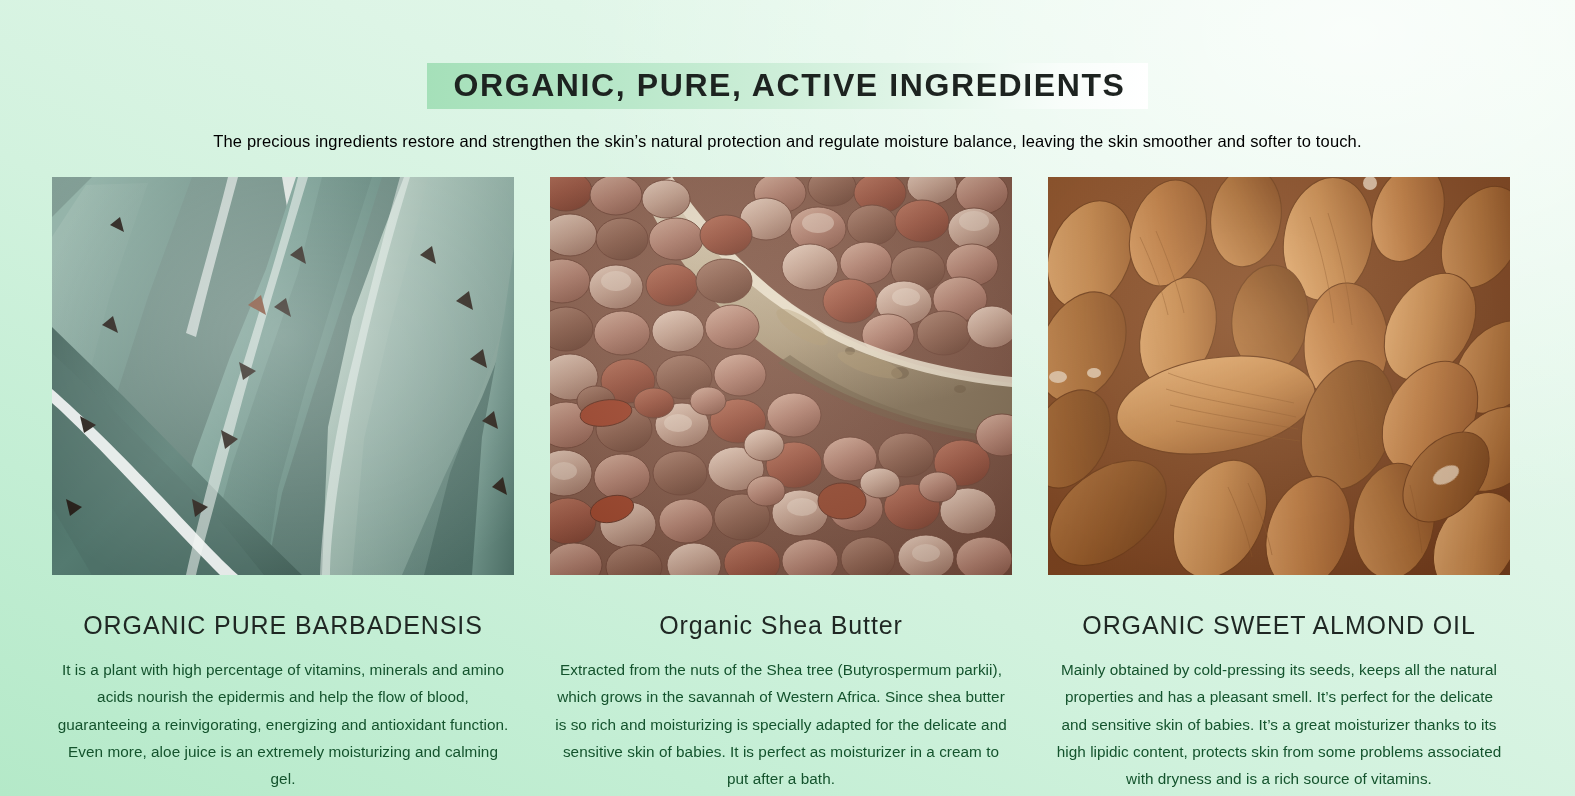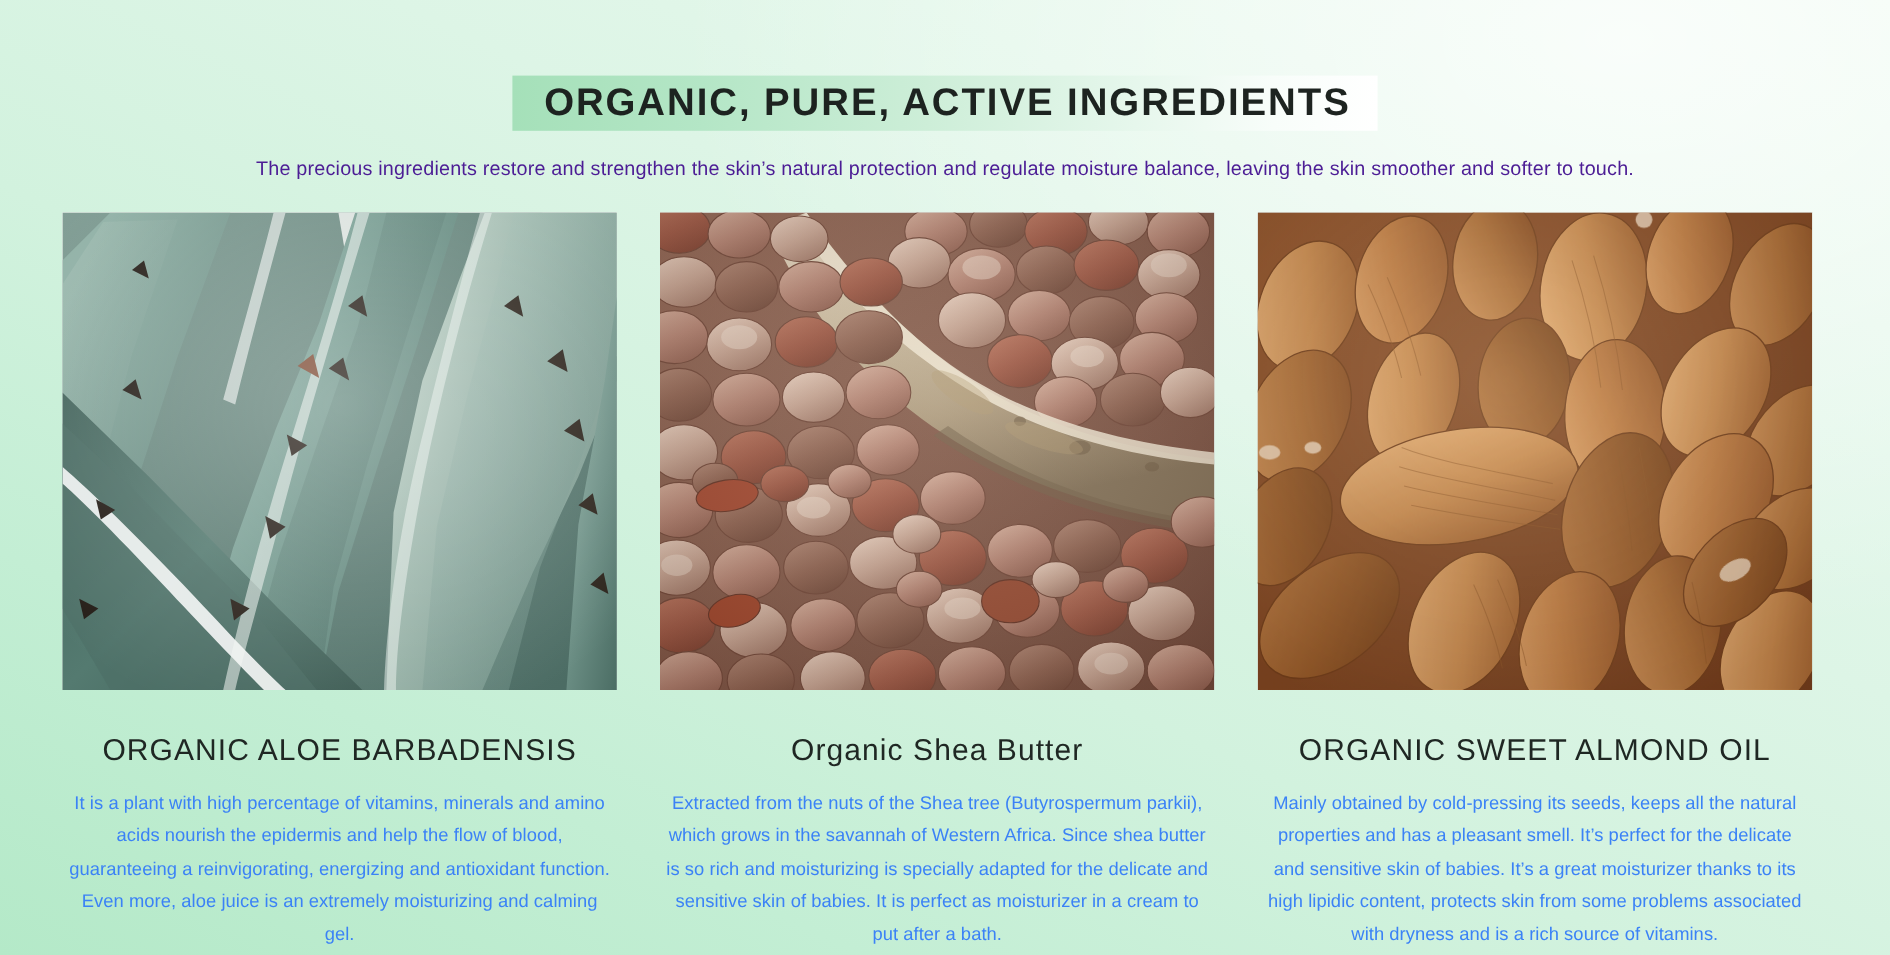--- a/index.html
+++ b/index.html
@@ -70,21 +70,21 @@
     letter-spacing: 1.6px;
     color: #1d2320;
     line-height: 1;
     white-space: nowrap;
   }
 
   .subtitle {
     margin-top: 22px;
     font-size: 16.5px;
     font-weight: 400;
-    color: #4c1d95;
+    color: #000000;
     letter-spacing: 0.15px;
     line-height: 1.3;
     white-space: nowrap;
   }
 
   
   .cards {
     position: absolute;
     top: 142px;
     left: 52px;
@@ -118,21 +118,21 @@
     text-align: center;
     line-height: 1.15;
     white-space: nowrap;
   }
 
   .card-body {
     margin-top: 16px;
     width: 452px;
     font-size: 15.3px;
     line-height: 27.4px;
-    color: #3b82f6;
+    color: #14532d;
     text-align: center;
     letter-spacing: 0.05px;
   }
 </style>
 </head>
 <body>
 
 <div class="page">
 
   <div class="header-wrap">
@@ -238,21 +238,21 @@
             <path d="M368 78 l16 9 -4 -18 z"></path>
             <path d="M404 124 l17 9 -4 -19 z"></path>
             <path d="M418 182 l17 9 -4 -19 z"></path>
             <path d="M430 244 l16 8 -4 -18 z"></path>
             <path d="M440 310 l15 8 -4 -18 z"></path>
           </g>
 
           <rect width="462" height="398" fill="url(#sheen)"></rect>
         </svg>
       </div>
-      <h2 class="card-title">ORGANIC ALOE BARBADENSIS</h2>
+      <h2 class="card-title">ORGANIC PURE BARBADENSIS</h2>
       <p class="card-body">It is a plant with high percentage of vitamins, minerals and amino acids nourish the epidermis and help the flow of blood, guaranteeing a reinvigorating, energizing and antioxidant function. Even more, aloe juice is an extremely moisturizing and calming gel.</p>
     </div>
 
     <div class="card">
       <div class="card-photo">
         <svg viewBox="0 0 462 398" preserveAspectRatio="xMidYMid slice" role="img">
           <defs>
             <linearGradient id="sheaBg" x1="0" y1="0" x2="1" y2="1">
               <stop offset="0" stop-color="#8d6352"></stop>
               <stop offset="1" stop-color="#6d4638"></stop>

